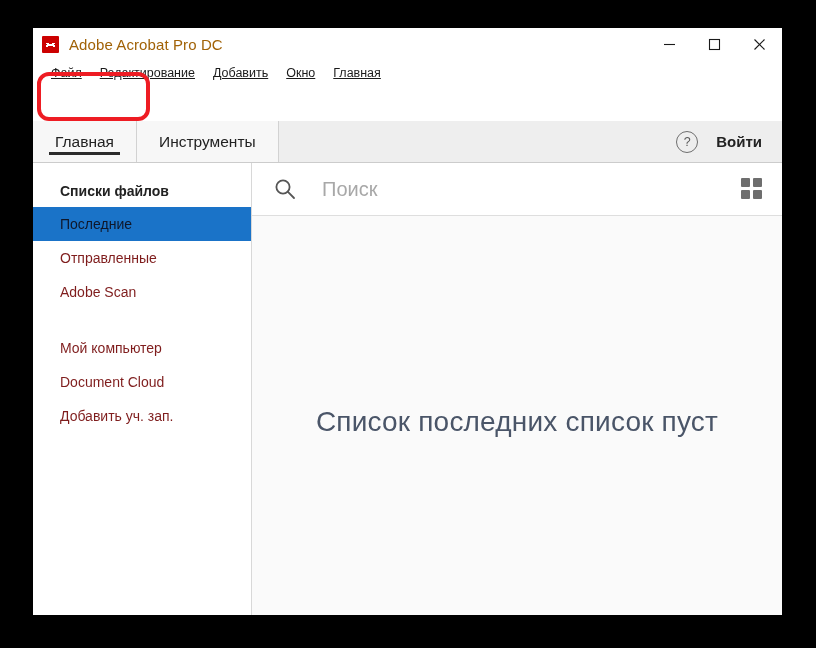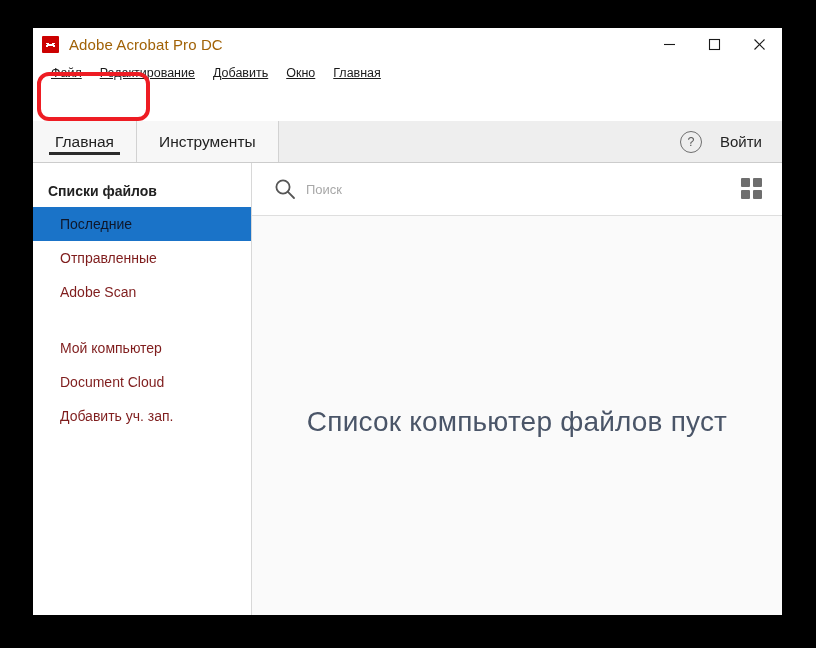--- a/index.html
+++ b/index.html
@@ -144,21 +144,21 @@
     color: #5a5a5a;
     font-size: 12.5px;
     display: flex;
     align-items: center;
     justify-content: center;
     cursor: default;
   }
   #signin-button {
     font-size: 15px;
     color: #222222;
-    font-weight: 400;
+    font-weight: 700;
     white-space: nowrap;
     cursor: default;
   }
 
   
   #annotation-highlight {
     position: absolute;
     left: 4px;
     top: 44px;
     width: 113px;
@@ -183,21 +183,21 @@
     background: #ffffff;
     border-right: 1px solid #d8d8d8;
     padding-top: 12px;
     box-sizing: border-box;
     flex: none;
   }
   .side-heading {
     font-size: 14px;
     font-weight: bold;
     color: #222222;
-    padding: 8px 0 8px 15px;
+    padding: 8px 0 8px 27px;
   }
   .side-item {
     font-size: 14px;
     color: #7f1d1d;
     padding: 9px 0 9px 27px;
     cursor: default;
     white-space: nowrap;
   }
   .side-item.selected {
     background: #1a73c8;
@@ -221,23 +221,23 @@
     padding: 0 19px 0 22px;
     flex: none;
   }
   #search-icon { flex: none; display: block; }
   #search-input {
     flex: 1;
     border: none;
     outline: none;
     background: transparent;
     font-family: "Liberation Sans", sans-serif;
-    font-size: 13px;
+    font-size: 20px;
     color: #333333;
-    margin-left: 8px;
+    margin-left: 24px;
   }
   #search-input::placeholder { color: #a8a8a8; }
   #grid-view-button {
     width: 22px;
     height: 22px;
     display: grid;
     grid-template-columns: 9px 9px;
     grid-template-rows: 9px 9px;
     gap: 3px;
     flex: none;
@@ -348,21 +348,21 @@
         <input id="search-input" type="text" placeholder="Поиск" style="">
         <div id="grid-view-button">
           <span></span>
             <span></span>
             <span></span>
             <span></span>
         </div>
       </div>
 
       <div id="empty-area">
-        <div id="empty-message">Список компьютер файлов пуст</div>
+        <div id="empty-message">Список последних список пуст</div>
       </div>
 
       <div id="content-footer">
         <div id="clear-recent-link">Очистить список последних файлов</div>
       </div>
 
     </div>
   </div>
 
   <div id="annotation-highlight"></div>

